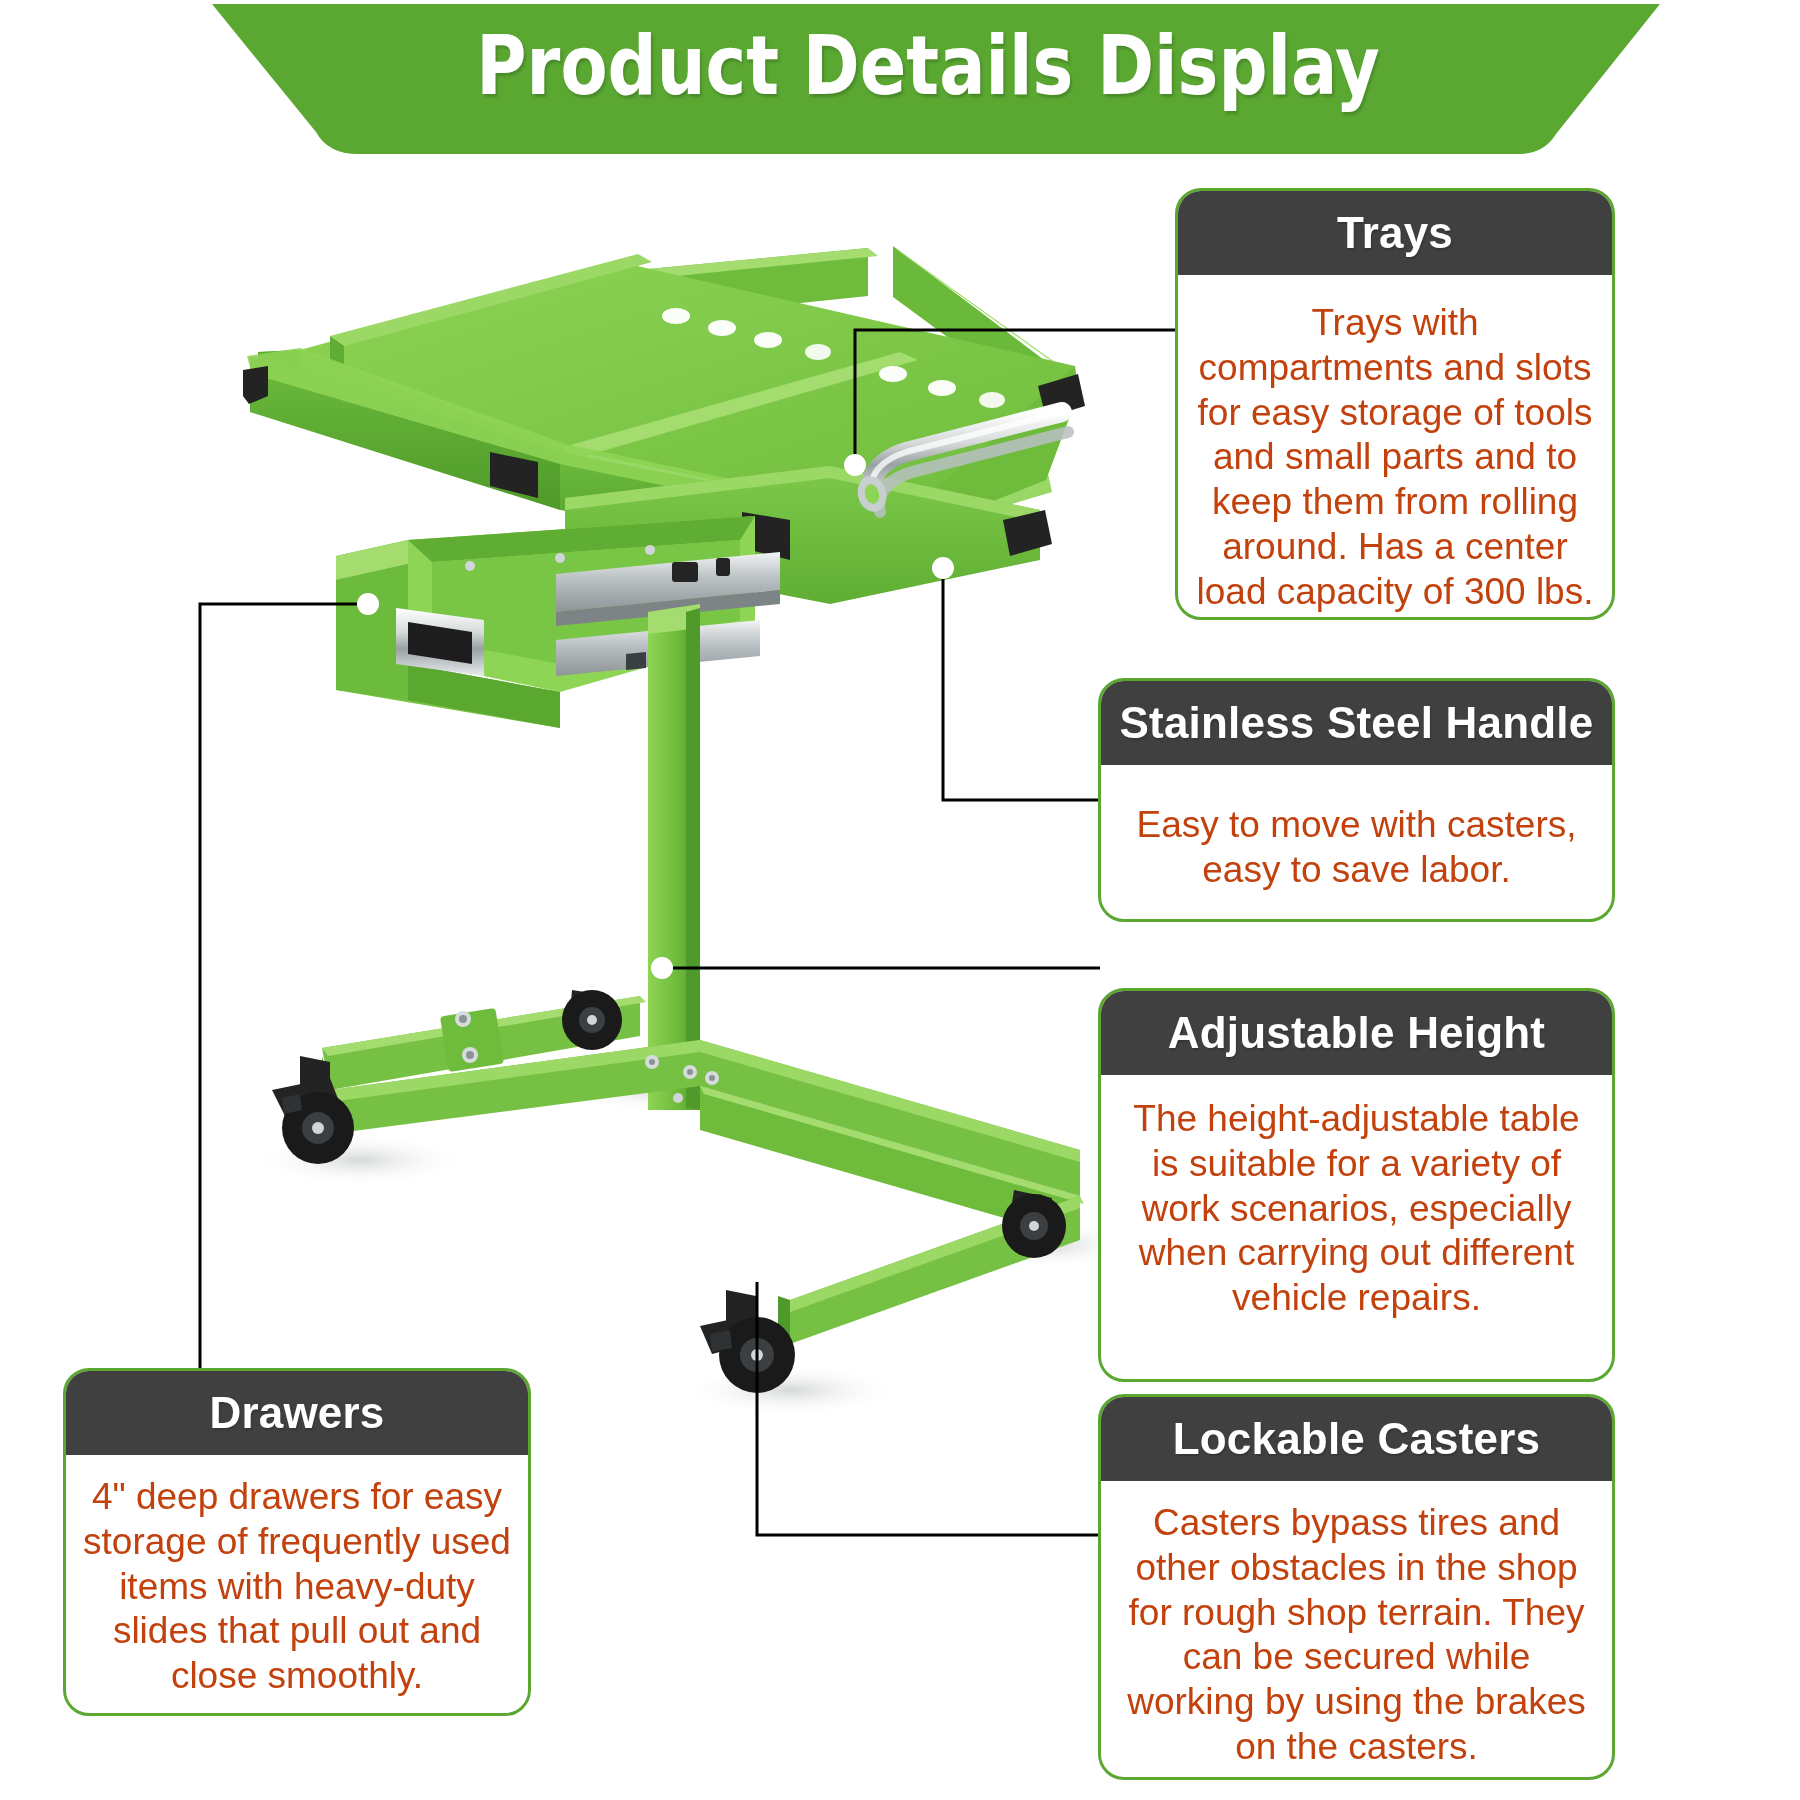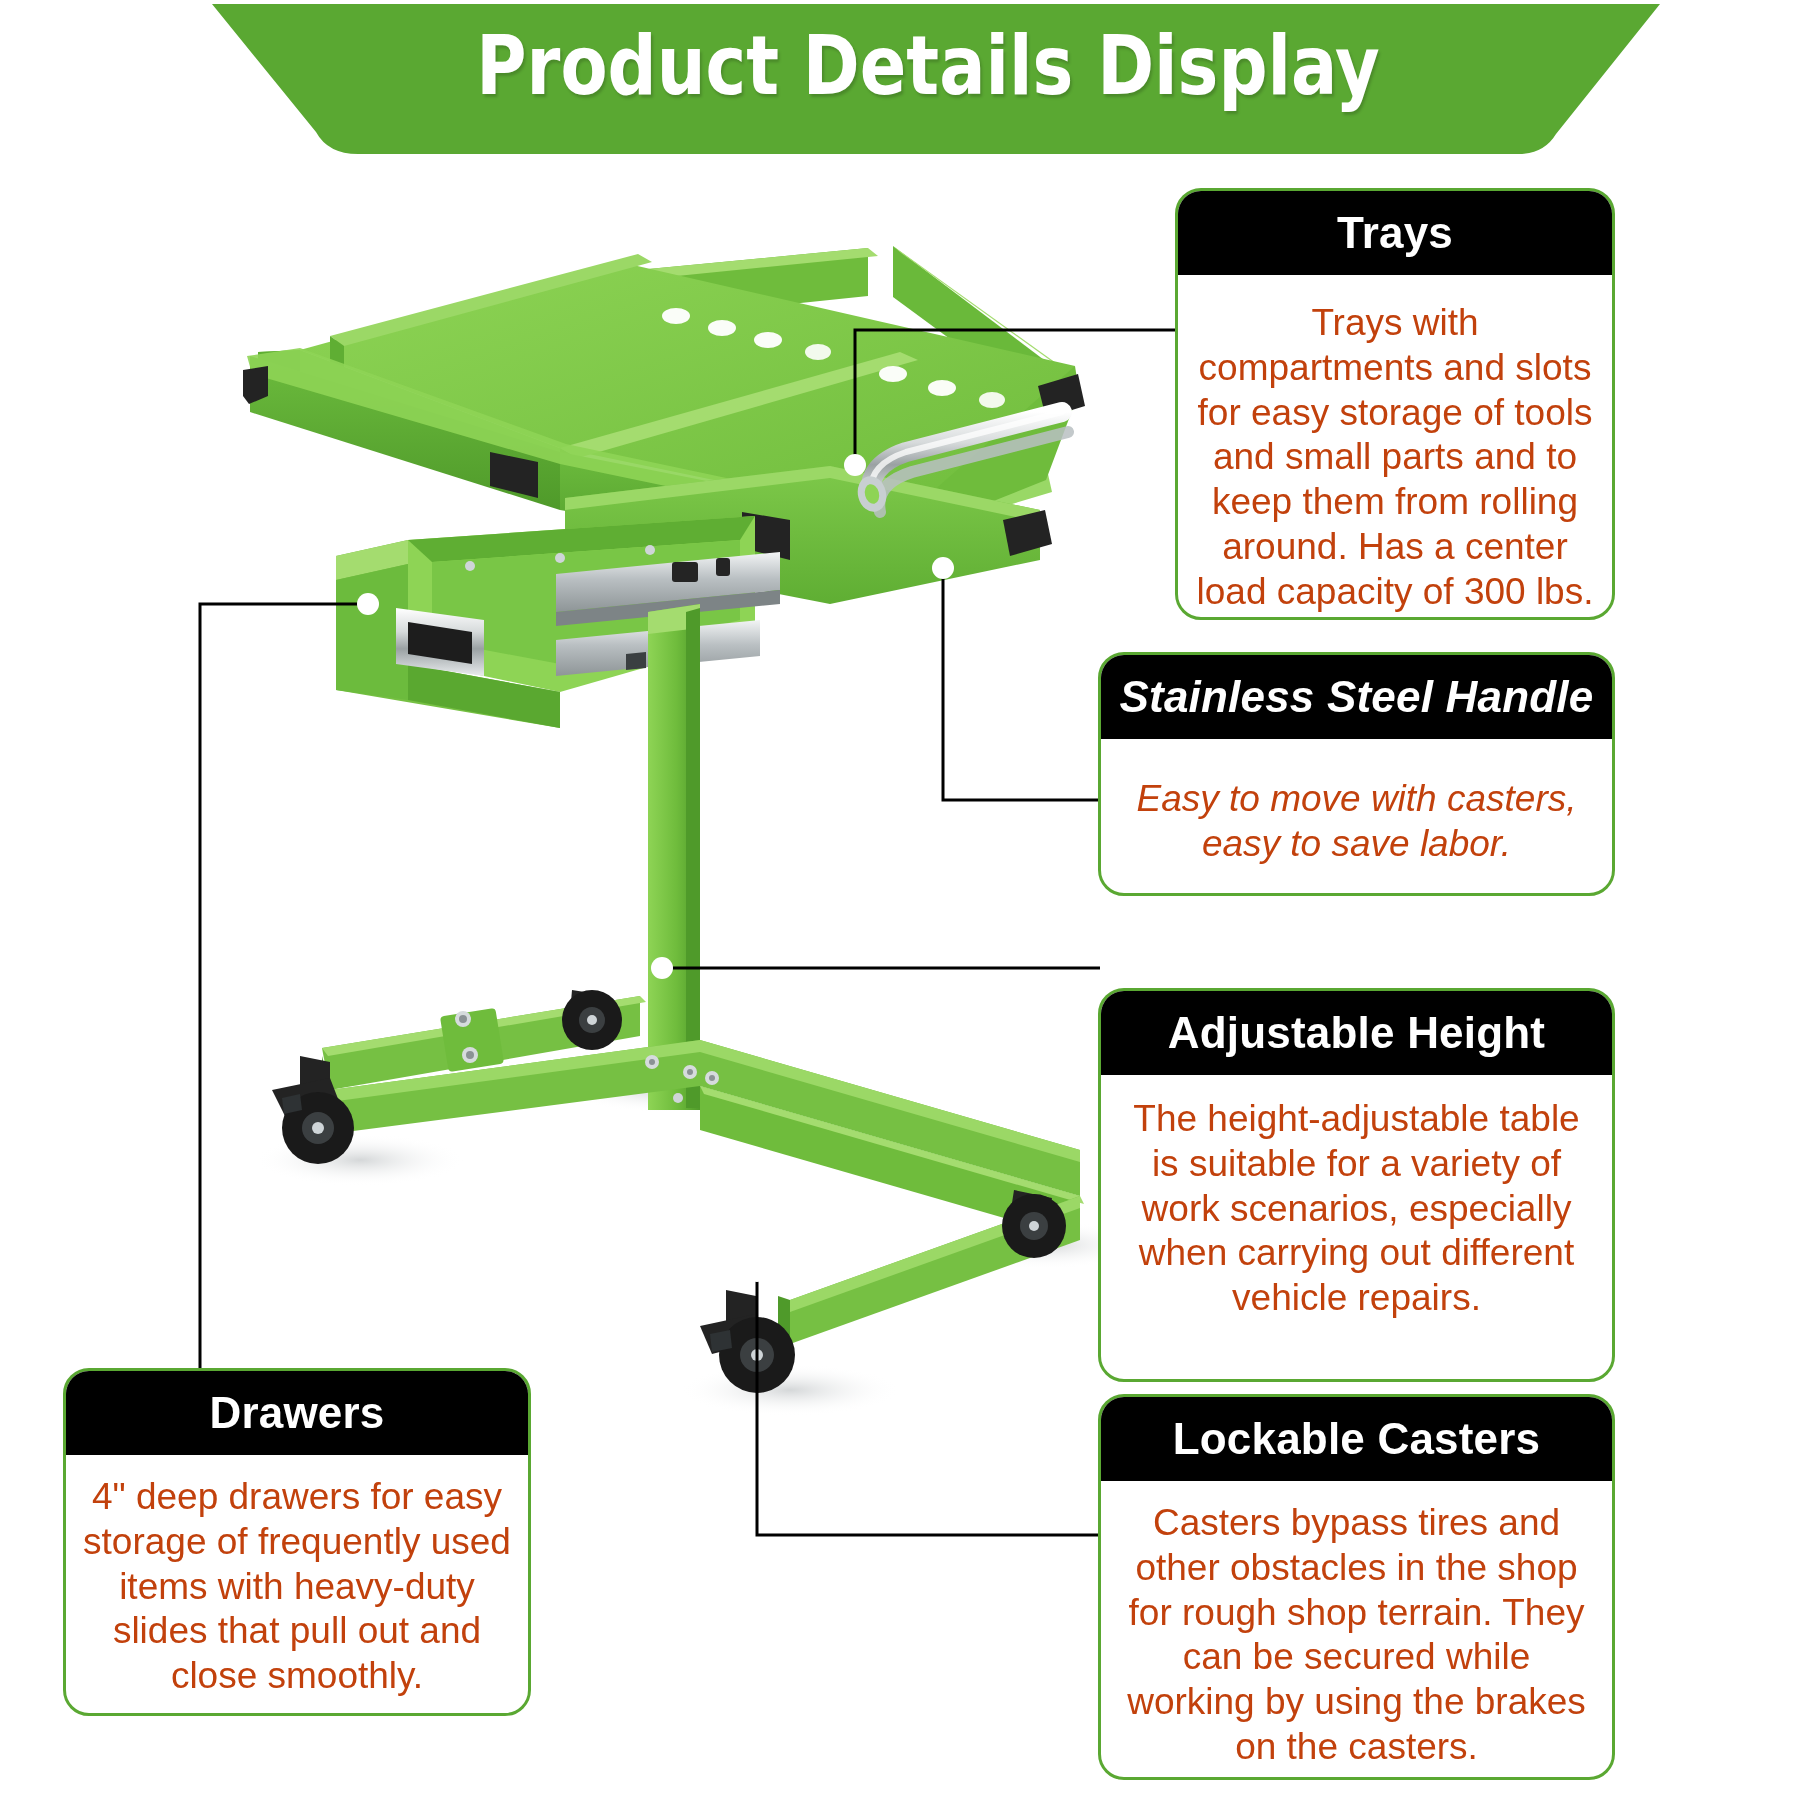--- a/index.html
+++ b/index.html
@@ -34,21 +34,21 @@
   .card{
     position:absolute;
     box-sizing:border-box;
     background:#ffffff;
     border:3px solid #5aa832;
     border-radius:26px;
     overflow:hidden;
     box-shadow:0 0 0 0 rgba(0,0,0,0);
   }
   .card-head{
-    background:#000000;
+    background:#404040;
     color:#ffffff;
     font-weight:bold;
     text-align:center;
     letter-spacing:0.2px;
     text-shadow:1px 2px 2px rgba(0,0,0,0.18);
     line-height:1.05;
     display:flex;align-items:center;justify-content:center;
   }
   .card-body{
     color:#c2410c;
@@ -56,21 +56,21 @@
     line-height:1.21;
     padding:14px 16px 10px 16px;
     font-weight:400;
   }
 
   
   #card-trays{left:1175px;top:188px;width:440px;height:432px;}
   #card-trays .card-head{height:84px;font-size:44px;}
   #card-trays .card-body{font-size:37px;padding-top:26px;}
 
-  #card-handle{left:1098px;top:652px;width:517px;height:244px;font-style:italic;}
+  #card-handle{left:1098px;top:678px;width:517px;height:244px;}
   #card-handle .card-head{height:84px;font-size:44px;}
   #card-handle .card-body{font-size:37px;padding-top:38px;}
 
   #card-height{left:1098px;top:988px;width:517px;height:394px;}
   #card-height .card-head{height:84px;font-size:44px;}
   #card-height .card-body{font-size:37px;padding-top:22px;}
 
   #card-casters{left:1098px;top:1394px;width:517px;height:386px;}
   #card-casters .card-head{height:84px;font-size:44px;}
   #card-casters .card-body{font-size:37px;padding-top:20px;}

